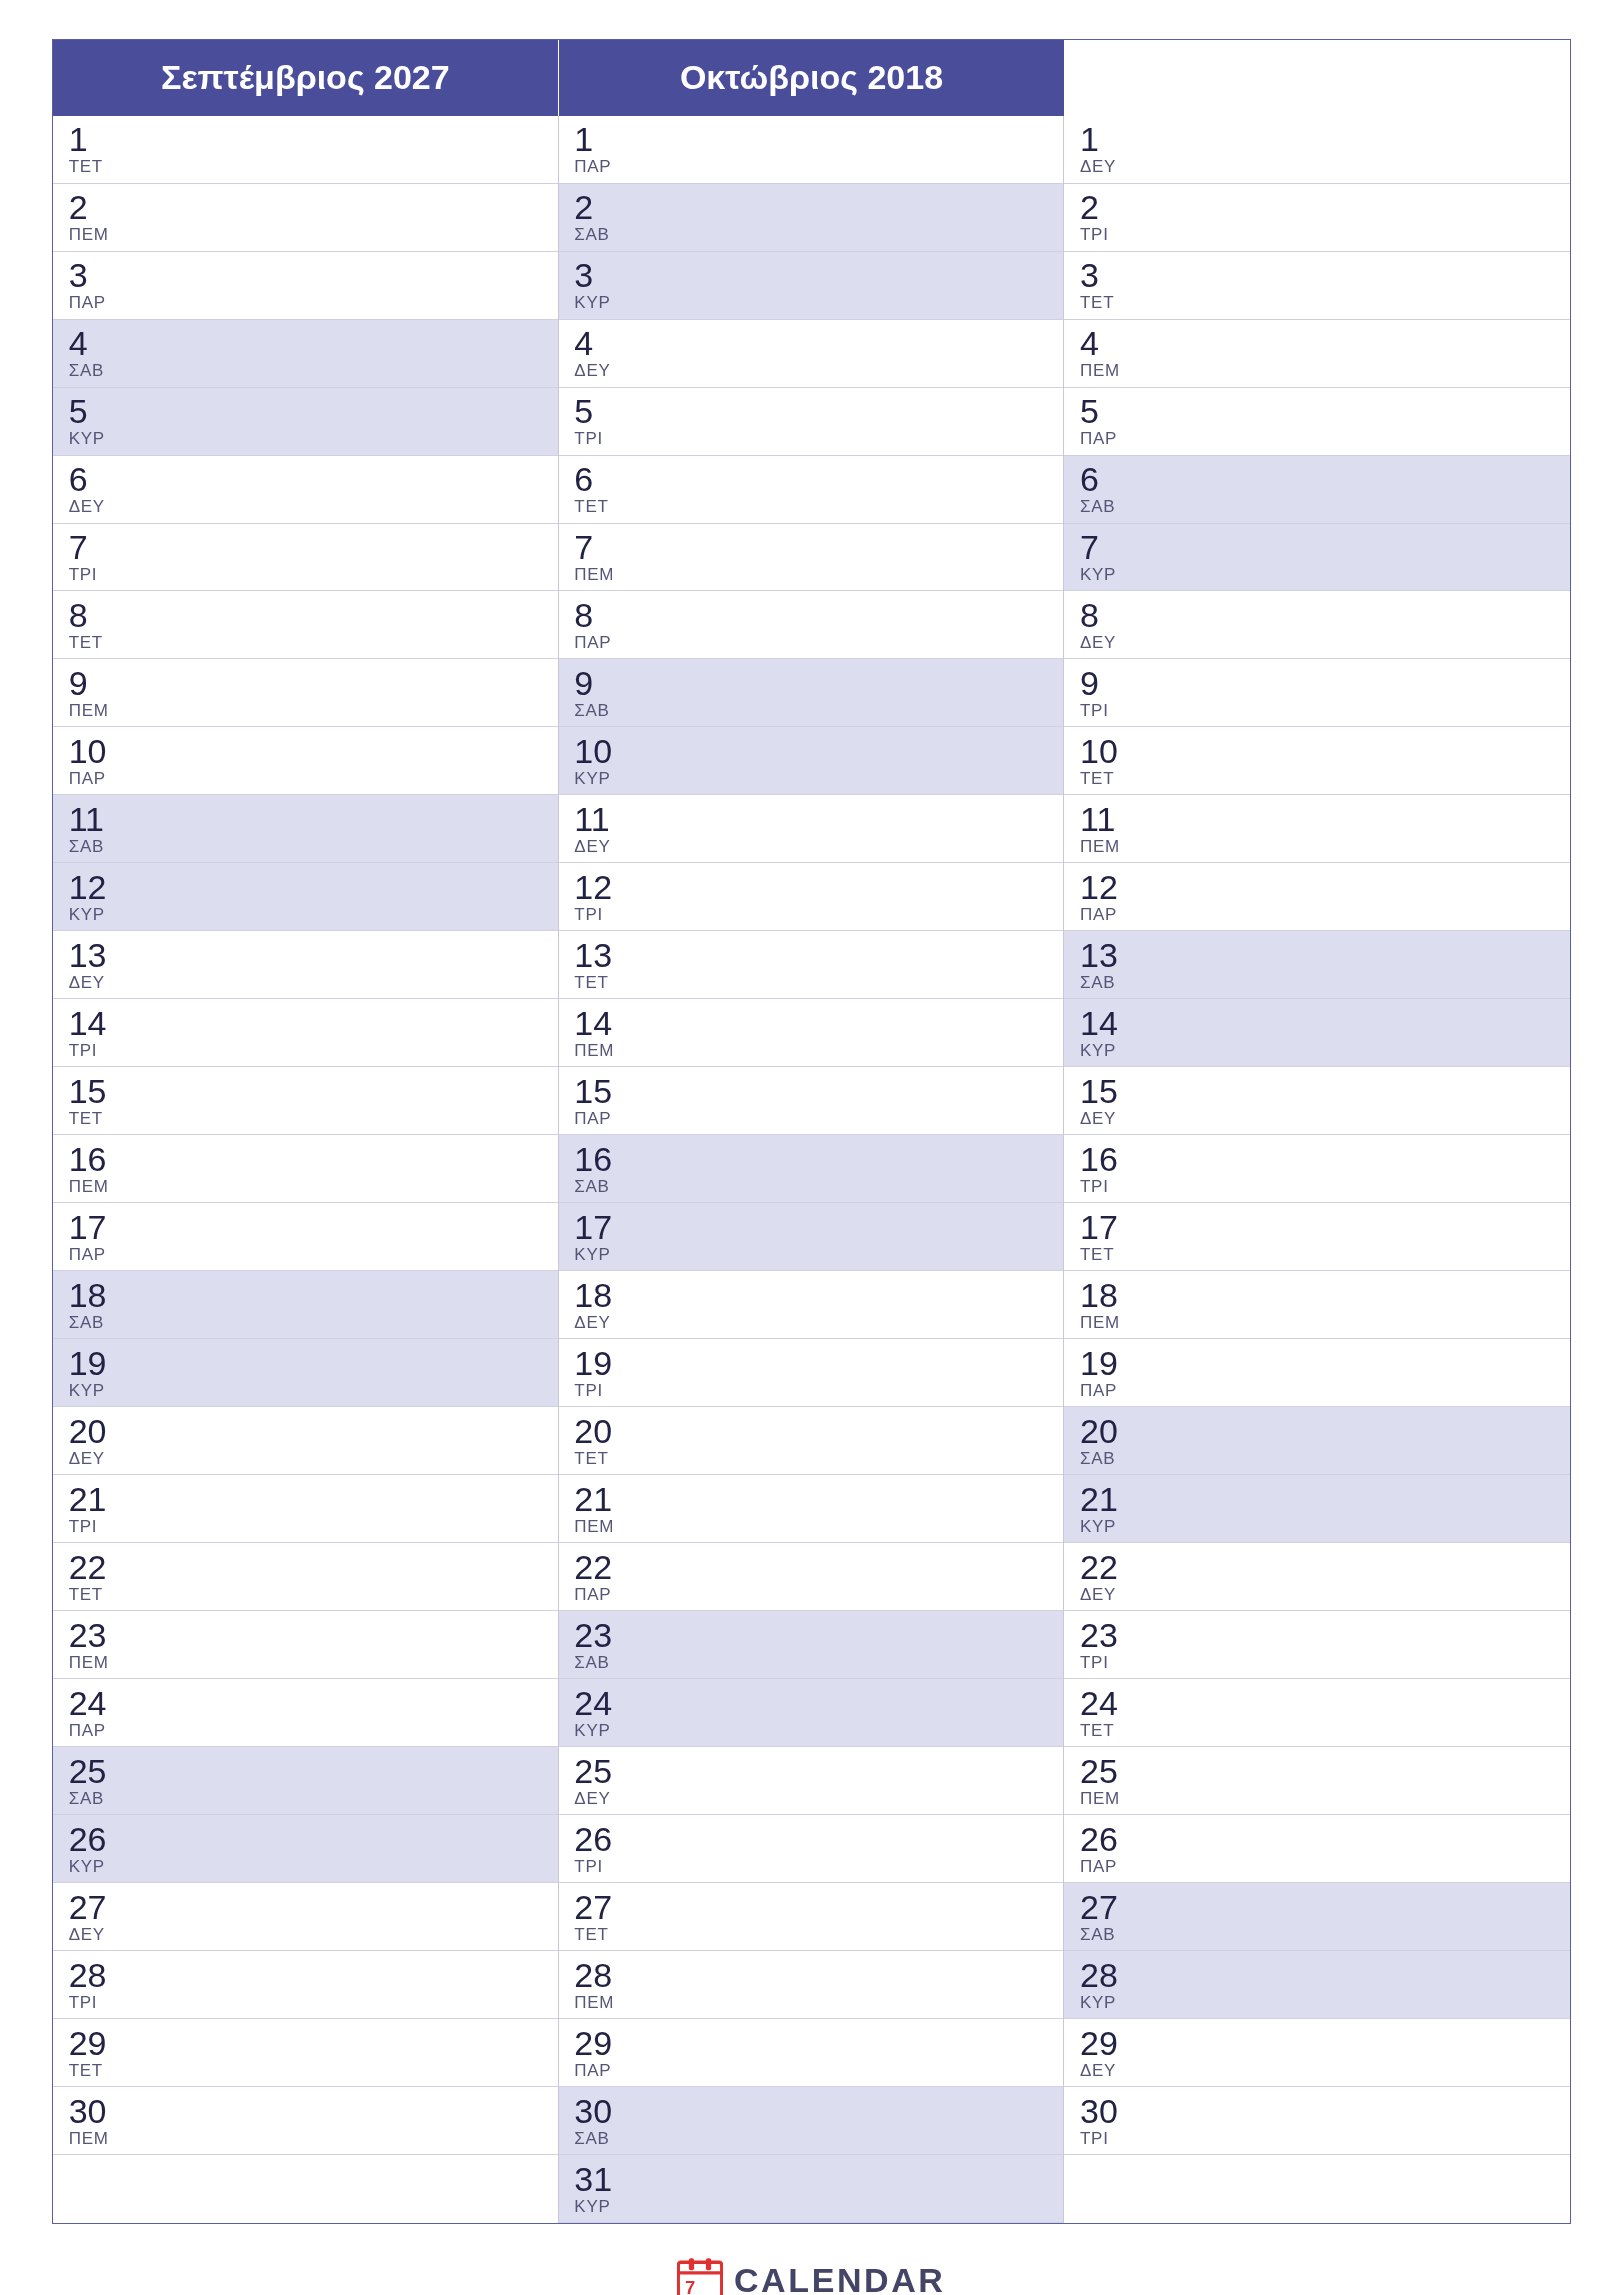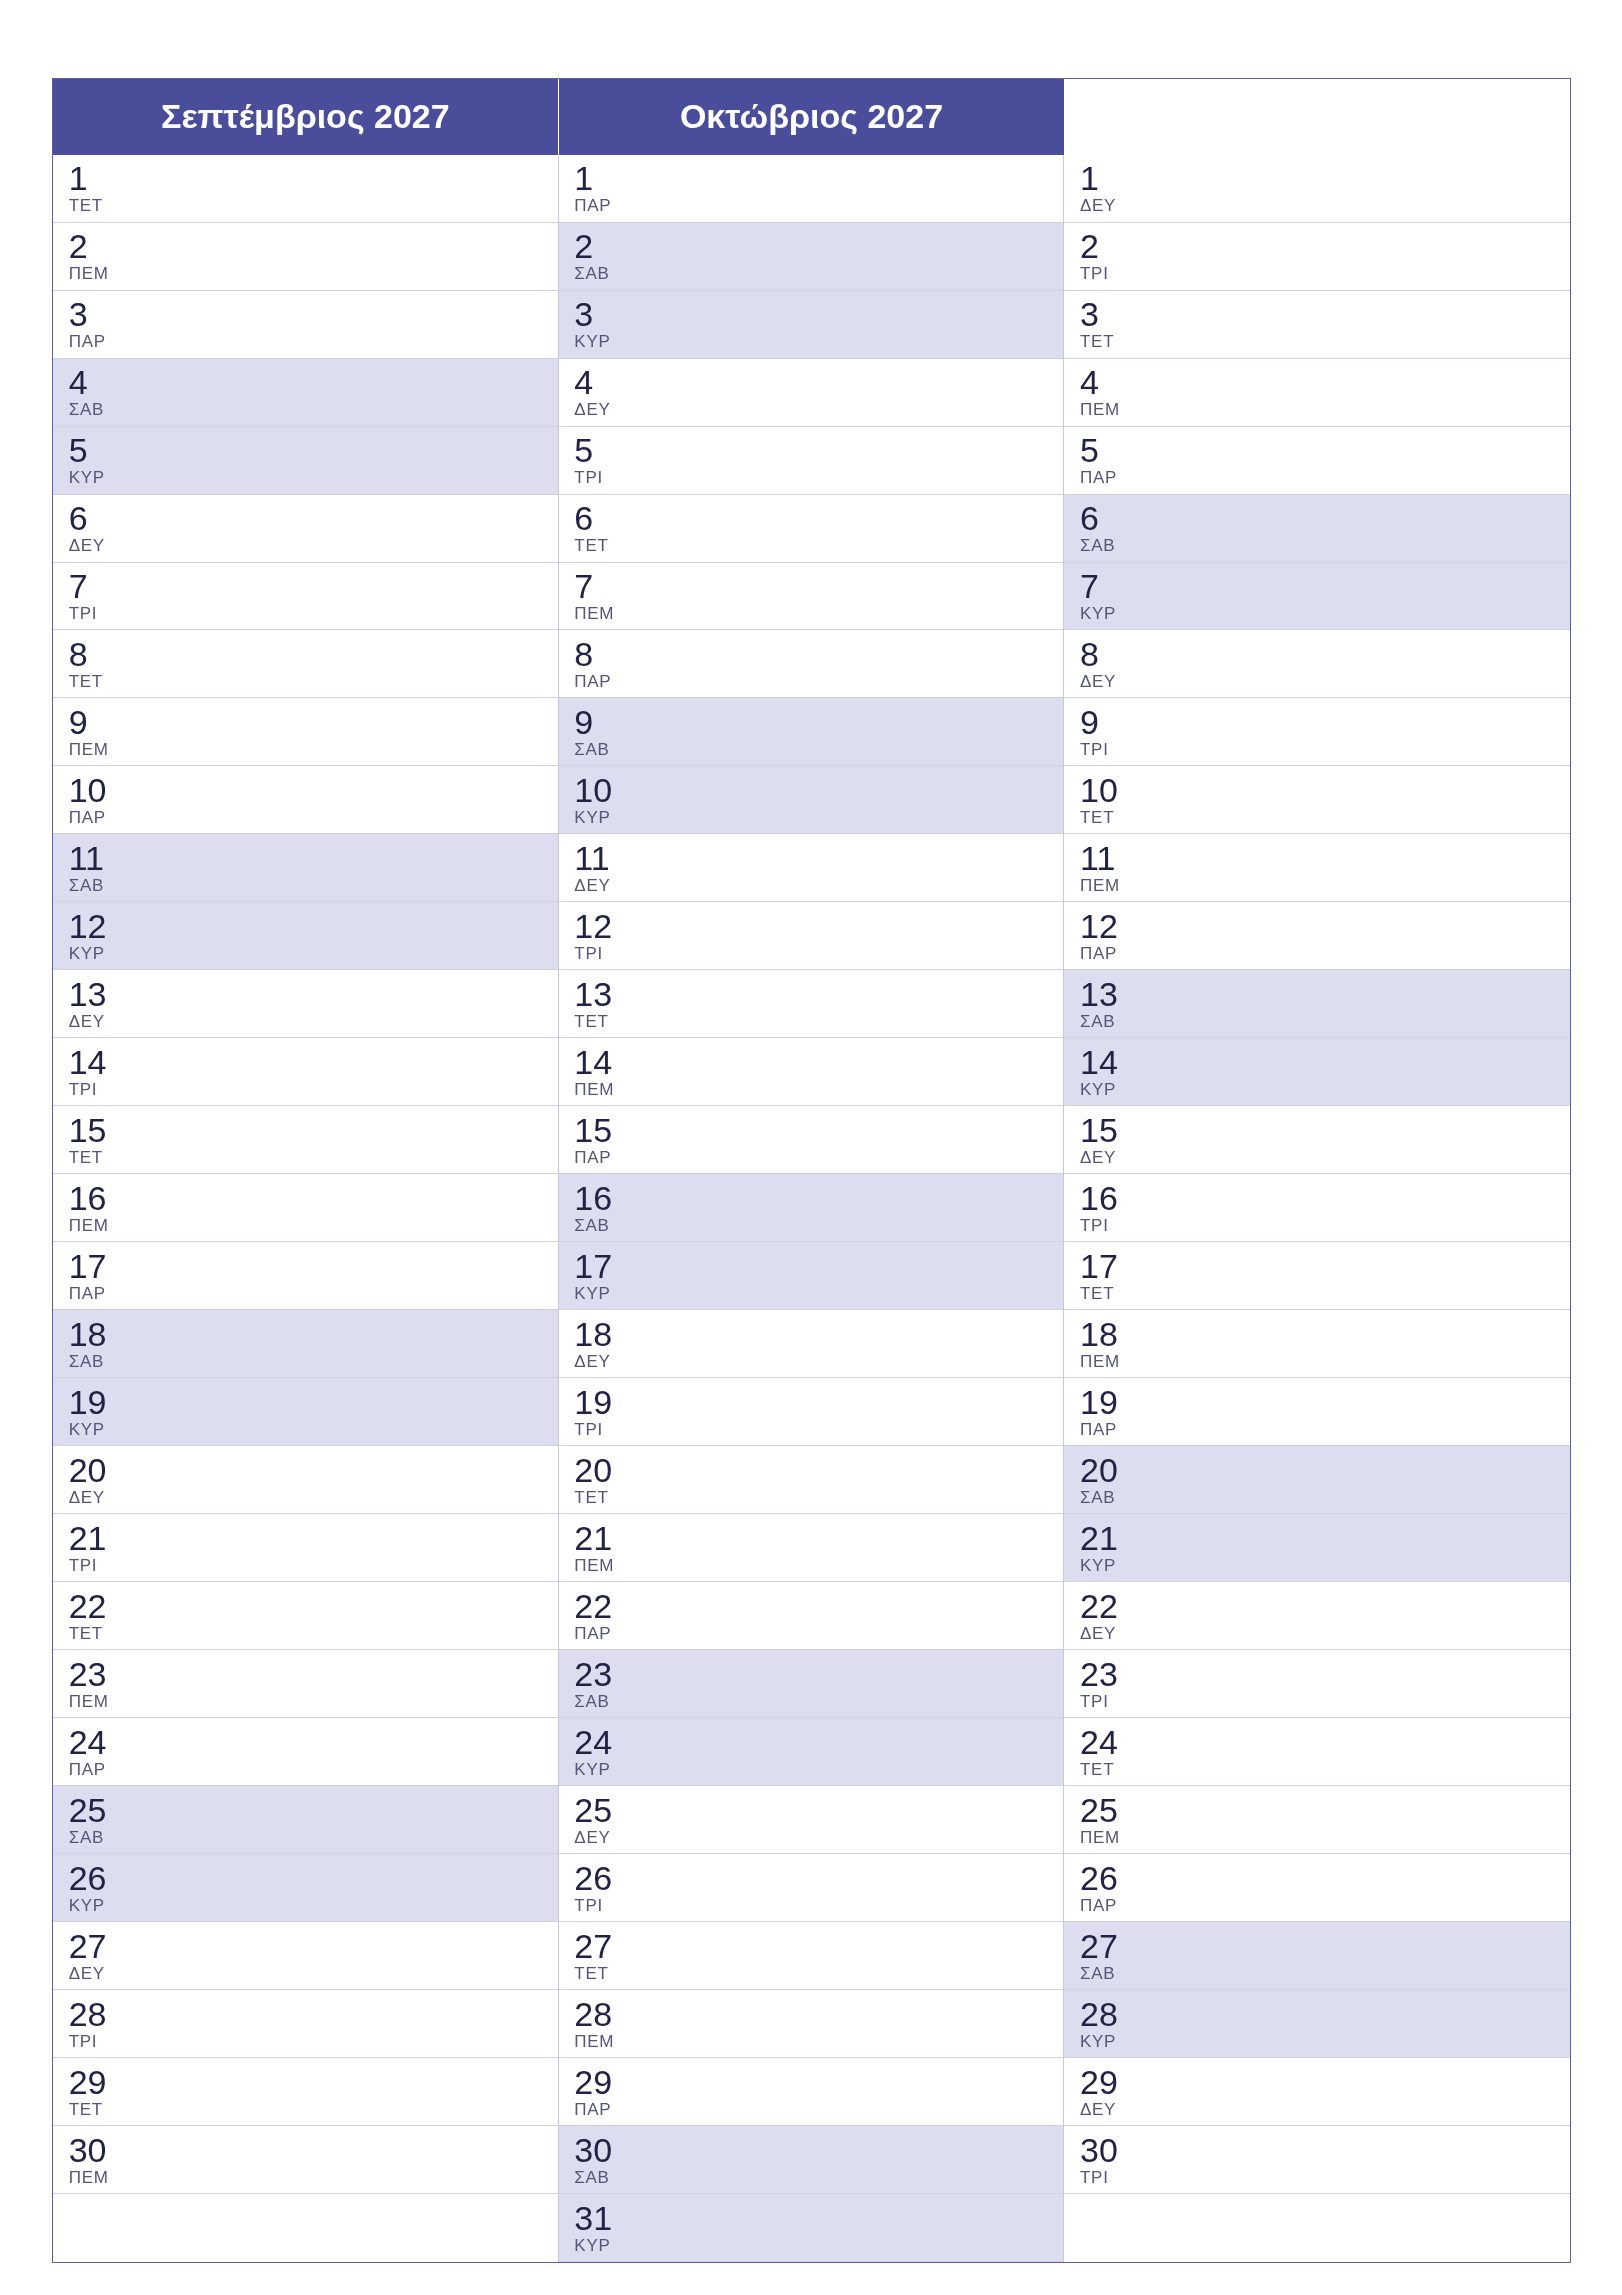--- a/index.html
+++ b/index.html
@@ -10,21 +10,20 @@
       min-height: 2295px;
       display: flex;
       flex-direction: column;
       align-items: center;
       padding: 39px 52px;
     }
 
     .calendar-container {
       width: 100%;
       border: 1.3px solid #5c5fa3;
-      margin-top: 39px;
     }
 
     .months-header {
       display: grid;
       grid-template-columns: 1fr 1fr 1fr;
     }
 
     .month-header {
       background: #4a4d9a;
       color: #ffffff;
@@ -108,21 +107,21 @@
       min-height: 52px;
     }
   </style>
 </head>
 <body>
 
 <div class="calendar-container">
   <div class="months-header">
 
   <div class="month-header">Σεπτέμβριος 2027</div>
-      <div class="month-header">Οκτώβριος 2027</div>
+      <div class="month-header">Οκτώβριος 2018</div>
     </div>
   <div class="days-grid">
 
   <div class="month-column">
         <div class="day-row">
           <span class="day-number">1</span>
           <span class="day-abbr">ΤΕΤ</span>
         </div>
         <div class="day-row">
           <span class="day-number">2</span>

